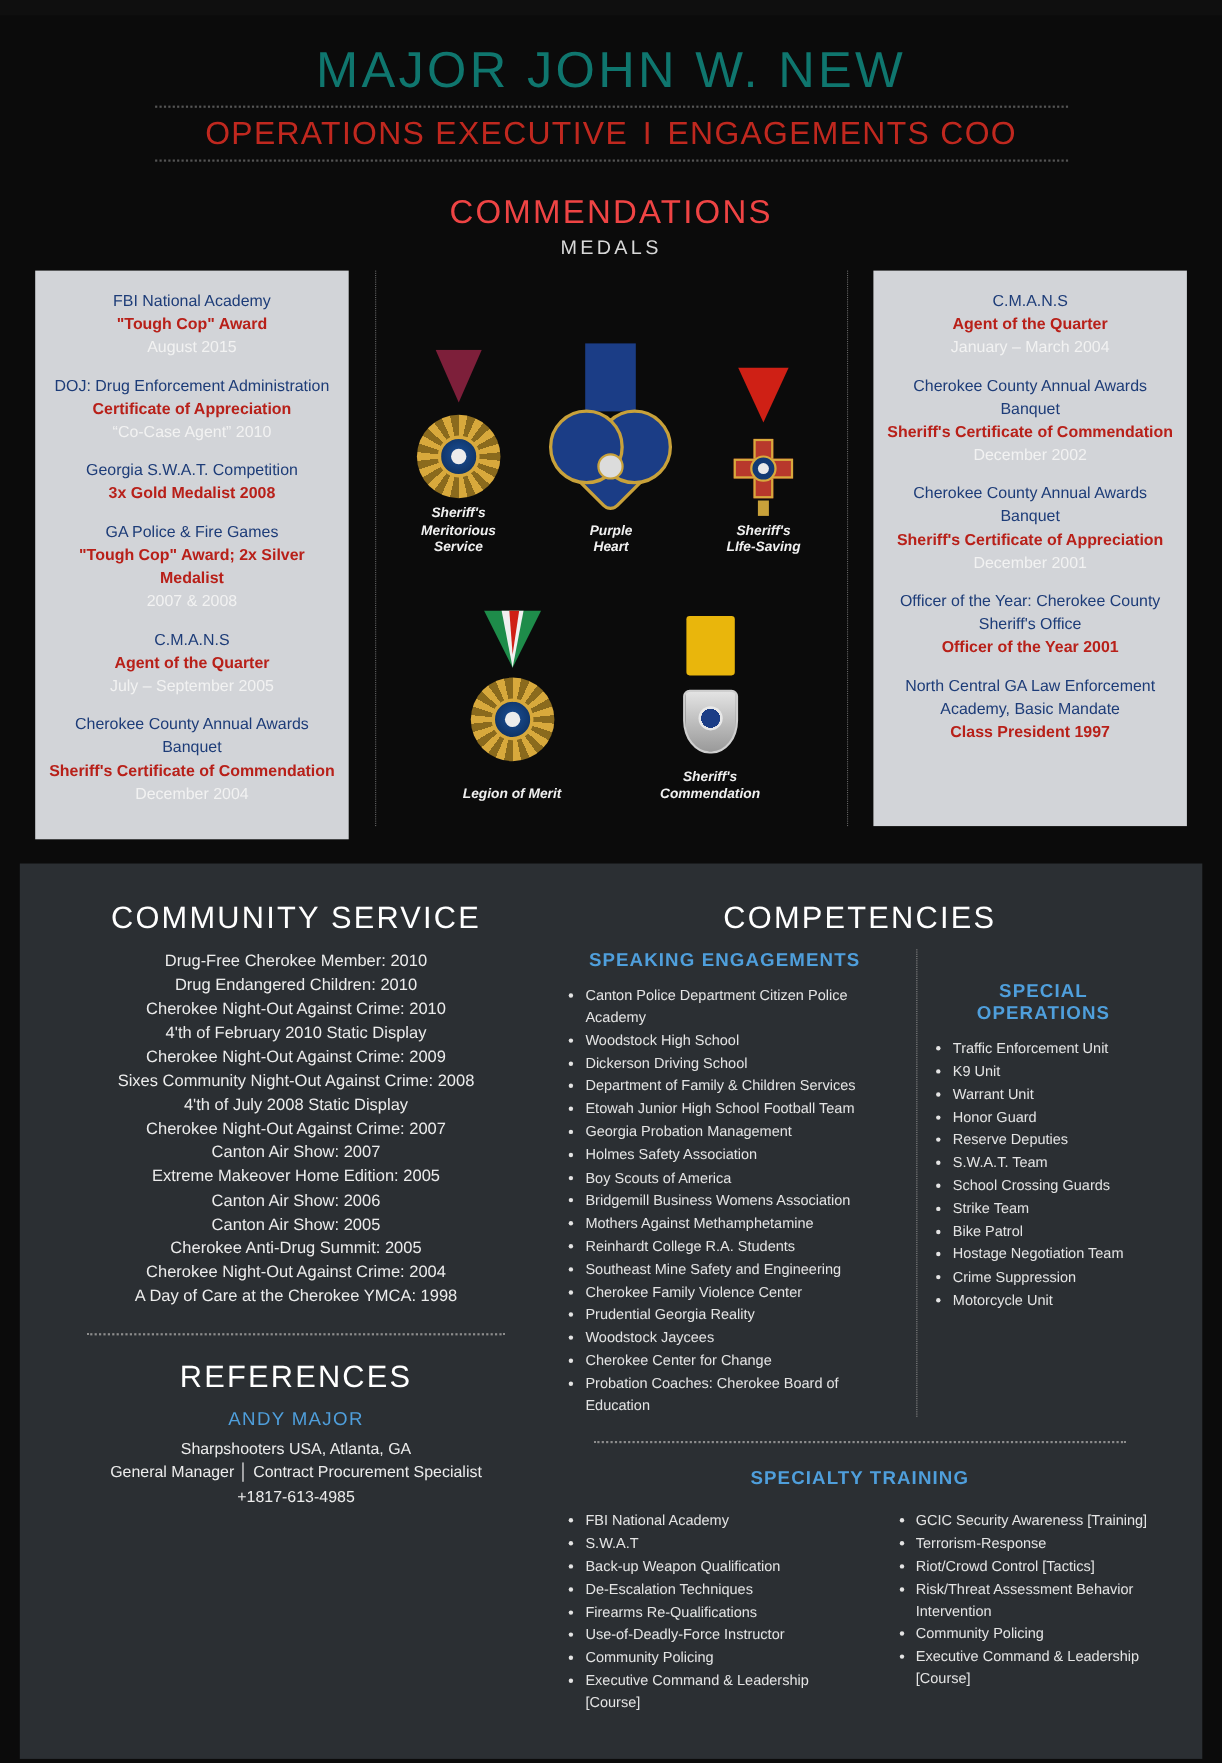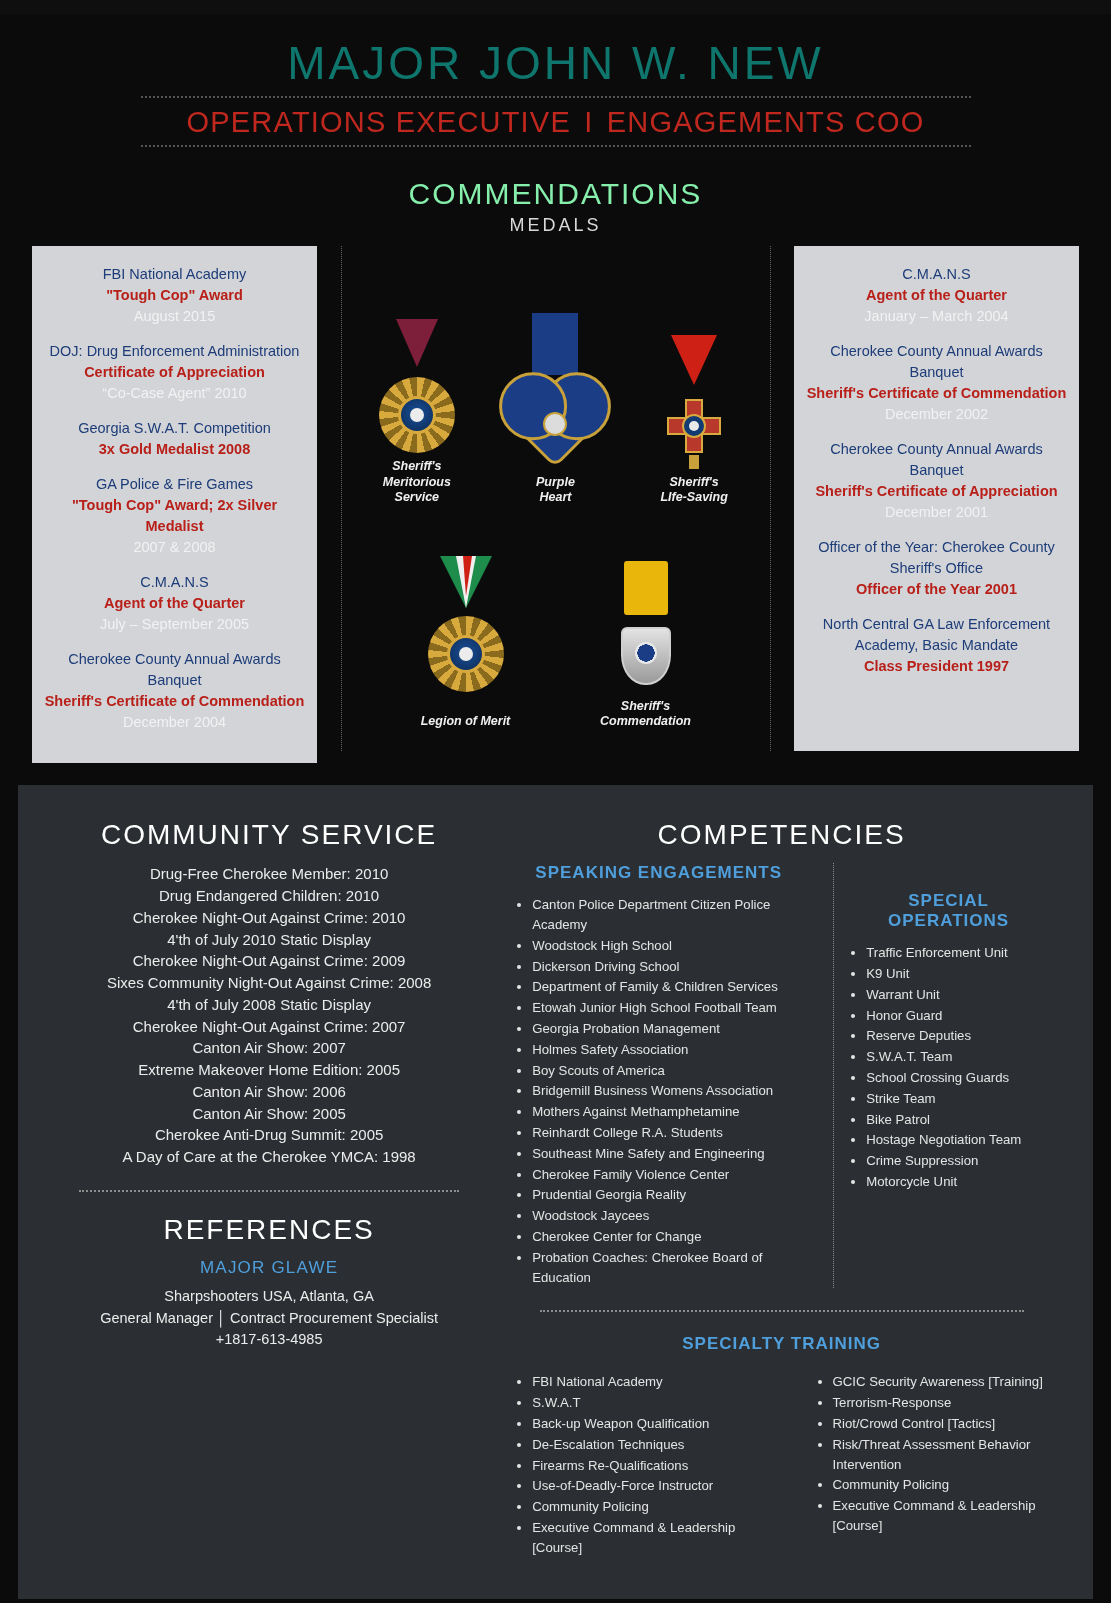--- a/index.html
+++ b/index.html
@@ -43,21 +43,21 @@
     margin: 8px 0 6px;
   }
   .subtitle .sep { color: #c0281f; padding: 0 4px; }
 
   
   .commendations-title {
     text-align: center;
     font-size: 30px;
     letter-spacing: 2px;
     margin: 20px 0 4px;
-    color: #86efac;
+    color: #ef4444;
   }
   .medals-title {
     text-align: center;
     font-size: 18px;
     letter-spacing: 3px;
     color: #d9d9d9;
     margin: 4px 0 10px;
   }
 
   .comm-row {
@@ -428,38 +428,39 @@
 
   <div class="lower">
     <div class="lower-grid">
 
       <div class="col-left">
         <div class="sec-title">COMMUNITY SERVICE</div>
         <div class="center-list">
           <div>Drug-Free Cherokee Member: 2010</div>
           <div>Drug Endangered Children: 2010</div>
           <div>Cherokee Night-Out Against Crime: 2010</div>
-          <div>4'th of July 2010 Static Display</div>
+          <div>4'th of February 2010 Static Display</div>
           <div>Cherokee Night-Out Against Crime: 2009</div>
           <div>Sixes Community Night-Out Against Crime: 2008</div>
           <div>4'th of July 2008 Static Display</div>
           <div>Cherokee Night-Out Against Crime: 2007</div>
           <div>Canton Air Show: 2007</div>
           <div>Extreme Makeover Home Edition: 2005</div>
           <div>Canton Air Show: 2006</div>
           <div>Canton Air Show: 2005</div>
           <div>Cherokee Anti-Drug Summit: 2005</div>
+          <div>Cherokee Night-Out Against Crime: 2004</div>
           <div>A Day of Care at the Cherokee YMCA: 1998</div>
         </div>
 
         <div class="hr-dot"></div>
 
         <div>
           <div class="sec-title">REFERENCES</div>
-          <div class="ref-name">MAJOR GLAWE</div>
+          <div class="ref-name">ANDY MAJOR</div>
           <div class="ref-line">Sharpshooters USA,  Atlanta, GA</div>
           <div class="ref-line">General Manager │ Contract Procurement Specialist</div>
           <div class="ref-line">+1817-613-4985</div>
         </div>
       </div>
 
       <div class="col-right">
         <div class="sec-title">COMPETENCIES</div>
 
         <div class="two-col">

